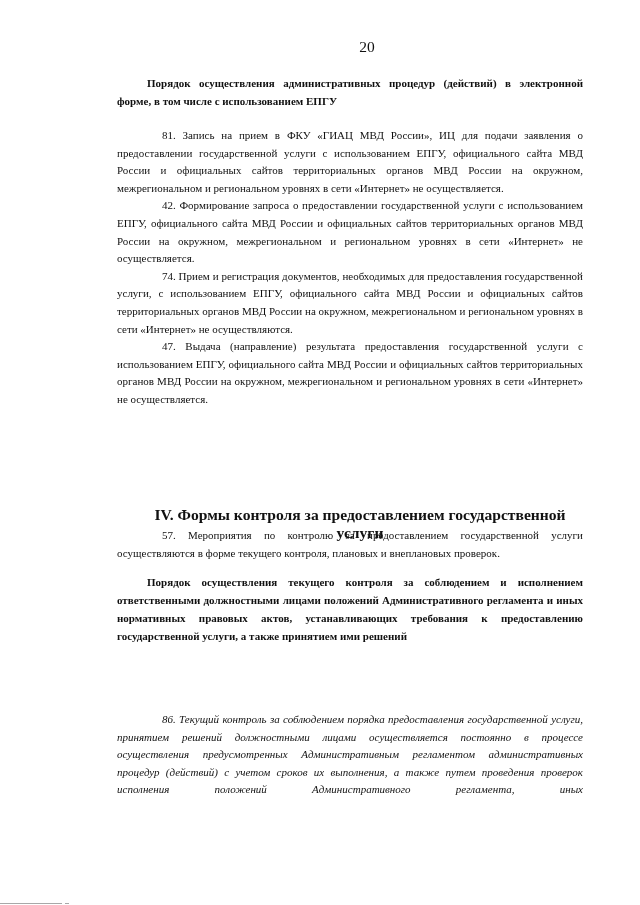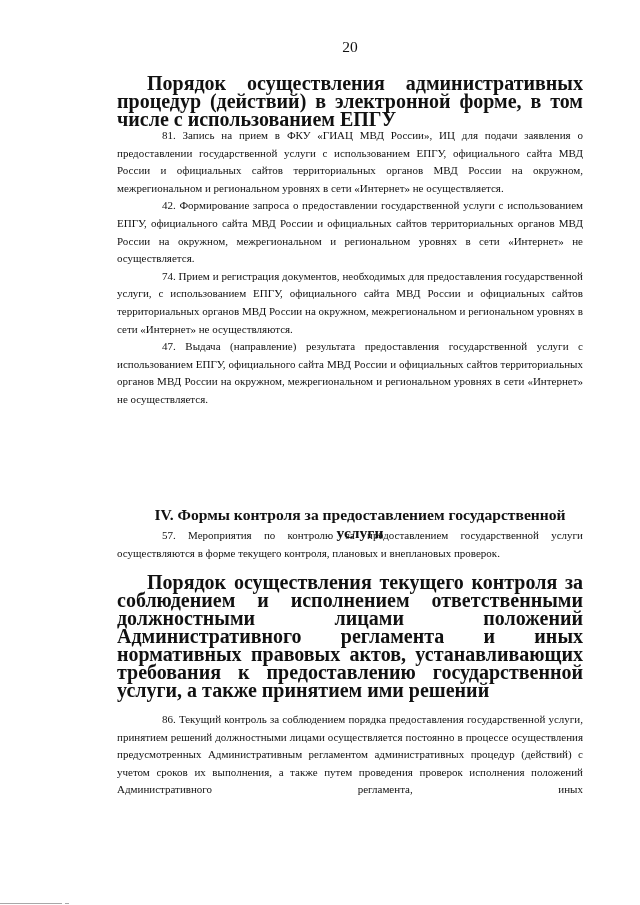--- a/index.html
+++ b/index.html
@@ -16,30 +16,30 @@
       color: #111111;
     }
     .page {
       position: absolute;
       left: 117px;
       top: 0;
       width: 466px;
     }
     .page-number {
       position: absolute;
-      left: 0;
+      left: 17px;
       width: 466px;
       top: 38px;
       text-align: center;
       font-size: 15.5px;
       line-height: 18px;
     }
     .heading {
       font-weight: bold;
-      font-size: 20px;
+      font-size: 11px;
       line-height: 18px;
       text-align: justify;
       text-align-last: left;
       margin: 0;
     }
     .para {
       font-size: 11px;
       line-height: 17.6px;
       text-align: justify;
       text-indent: 45px;
@@ -89,20 +89,20 @@
   </div>
 
   <div class="block" style="top:527px;">
     <p class="para">57. Мероприятия по контролю за предоставлением государственной услуги осуществляются в форме текущего контроля, плановых и внеплановых проверок.</p>
   </div>
 
   <div class="block" style="top:573px;">
     <p class="heading" style="text-indent:30px;">Порядок осуществления текущего контроля за соблюдением и исполнением ответственными должностными лицами положений Административного регламента и иных нормативных правовых актов, устанавливающих требования к предоставлению государственной услуги, а также принятием ими решений</p>
   </div>
 
-  <div class="block" style="top:711px;">
+  <div class="block" style="top:711px;font-style:italic;">
     <p class="para" style="text-align-last:justify;">86. Текущий контроль за соблюдением порядка предоставления государственной услуги, принятием решений должностными лицами осуществляется постоянно в процессе осуществления предусмотренных Административным регламентом административных процедур (действий) с учетом сроков их выполнения, а также путем проведения проверок исполнения положений Административного регламента, иных</p>
   </div>
 
 </div>
 
 <div class="footer-rule" style="width:62px;"></div>
 <div class="footer-rule" style="left:65px;width:4px;"></div>
 
 </body></html>

